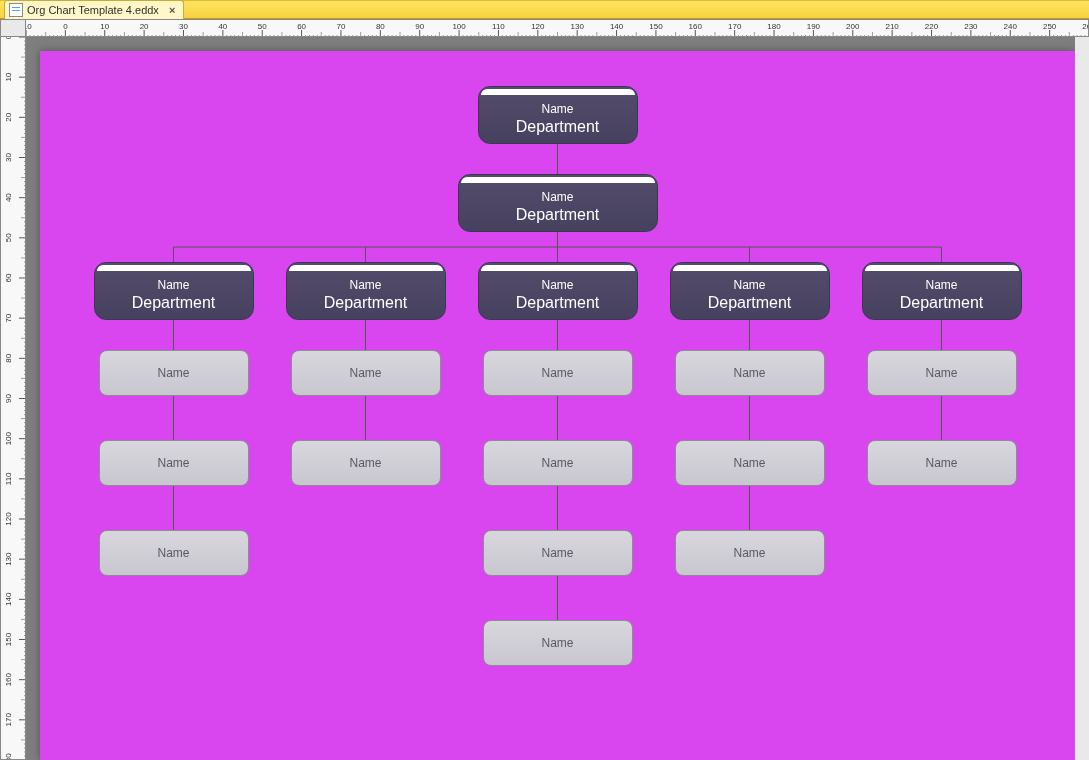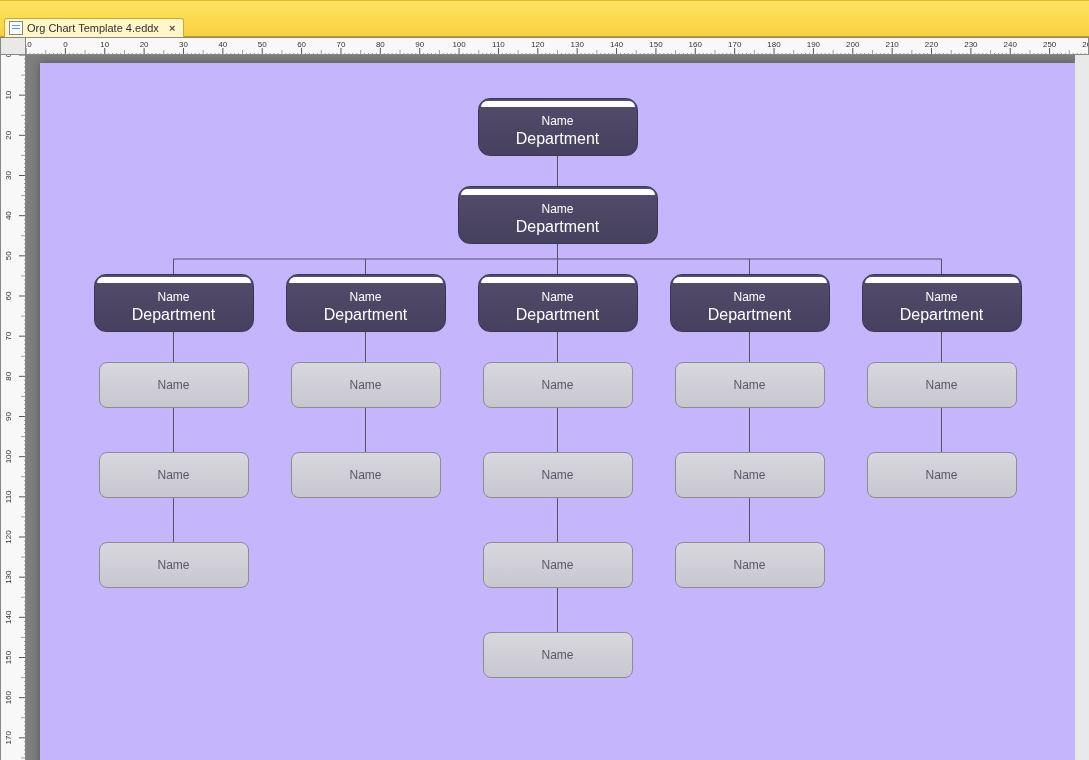--- a/index.html
+++ b/index.html
@@ -21,21 +21,21 @@
     --grey-bot: #c8c7cf;
     --grey-border: #8d8c95;
     --grey-text: #5b5865;
     --conn: #555;
   }
   html,body { margin:0; padding:0; width:1089px; height:760px; font-family: "Segoe UI", Arial, sans-serif; font-size:12px; color:#222; }
   body { background: var(--outer-bg); overflow:hidden; }
 
   
   .tab-bar {
-    height:37px;
+    height:19px;
     background: linear-gradient(#fde362, #f9d13f);
     border-top:1px solid #e4bd2e;
     border-bottom:1px solid #c39a1b;
     display:flex; align-items:flex-end;
     padding-left:4px;
     box-sizing:border-box;
   }
   .tab {
     display:flex; align-items:center; gap:4px;
     height:18px;
@@ -97,24 +97,24 @@
   
   .workspace-row { display:flex; height:calc(760px - 19px - 18px); }
   .workspace {
     flex:1;
     position:relative;
     background:#7e7e7e;
     overflow:hidden;
   }
   .page {
     position:absolute;
-    top:8px; left:14px;
+    top:14px; left:14px;
     width:calc(100% - 28px);
     height:calc(100% - 14px);
-    background:#c4b5fd;
+    background:#d946ef;
     box-shadow: 0 0 8px var(--page-shadow);
   }
 
   
   .canvas {
     position:absolute; inset:0;
   }
   .connectors {
     position:absolute; inset:0;
     width:100%; height:100%;

